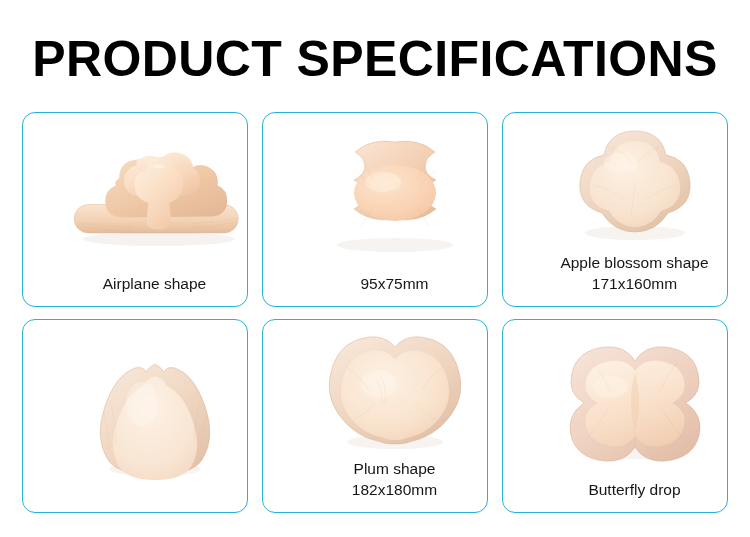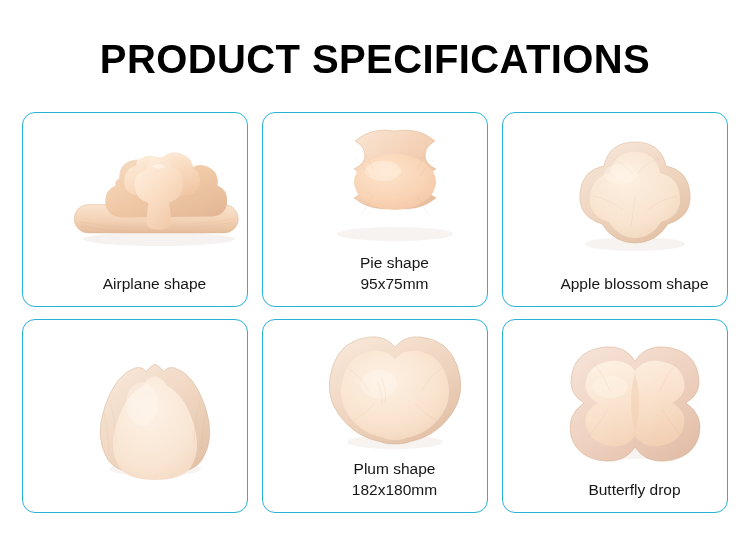--- a/index.html
+++ b/index.html
@@ -20,21 +20,21 @@
     height: 537px;
     background: #ffffff;
     box-sizing: border-box;
   }
   .page-title {
     position: absolute;
     left: 0;
     top: 36px;
     width: 750px;
     text-align: center;
-    font-size: 40px;
+    font-size: 50px;
     font-weight: bold;
     letter-spacing: 0.4px;
     color: #000000;
     line-height: 46px;
     white-space: nowrap;
   }
   .grid {
     position: absolute;
     left: 22px;
     top: 112px;
@@ -163,21 +163,20 @@
             <path d="M52 26 q8 10 12 20"></path>
             <path d="M46 36 q10 8 15 17"></path>
             <path d="M120 26 q-8 10-12 20"></path>
             <path d="M126 36 q-10 8-15 17"></path>
             <path d="M52 92 q8-10 12-20"></path>
             <path d="M120 92 q-8-10-12-20"></path>
           </g>
         </svg>
       </div>
       <div class="card-caption">
-        <span class="caption-line">Pie shape</span>
         <span class="caption-line">95x75mm</span>
       </div>
     </div>
 
     <div class="card">
       <div class="card-figure">
         <svg width="160" height="122" viewBox="0 0 160 122" aria-hidden="true">
           <defs>
             <linearGradient id="gPlumOuter" x1="0.2" y1="0" x2="0.8" y2="1">
               <stop offset="0%" stop-color="#F7E6D8"></stop>
@@ -199,20 +198,21 @@
             <path d="M56 24 q14 6 22 16"></path>
             <path d="M104 24 q-14 6-22 16"></path>
             <path d="M38 62 q18 4 30 14"></path>
             <path d="M122 62 q-18 4-30 14"></path>
             <path d="M80 62 q-2 18-4 30"></path>
           </g>
         </svg>
       </div>
       <div class="card-caption">
         <span class="caption-line">Apple blossom shape</span>
+        <span class="caption-line">171x160mm</span>
       </div>
     </div>
 
     <div class="card">
       <div class="card-figure">
         <svg width="150" height="124" viewBox="0 0 150 124" aria-hidden="true">
           <defs>
             <linearGradient id="gTearOuter" x1="0.1" y1="0" x2="0.9" y2="1">
               <stop offset="0%" stop-color="#F8E8DA"></stop>
               <stop offset="50%" stop-color="#F0D7C2"></stop>

